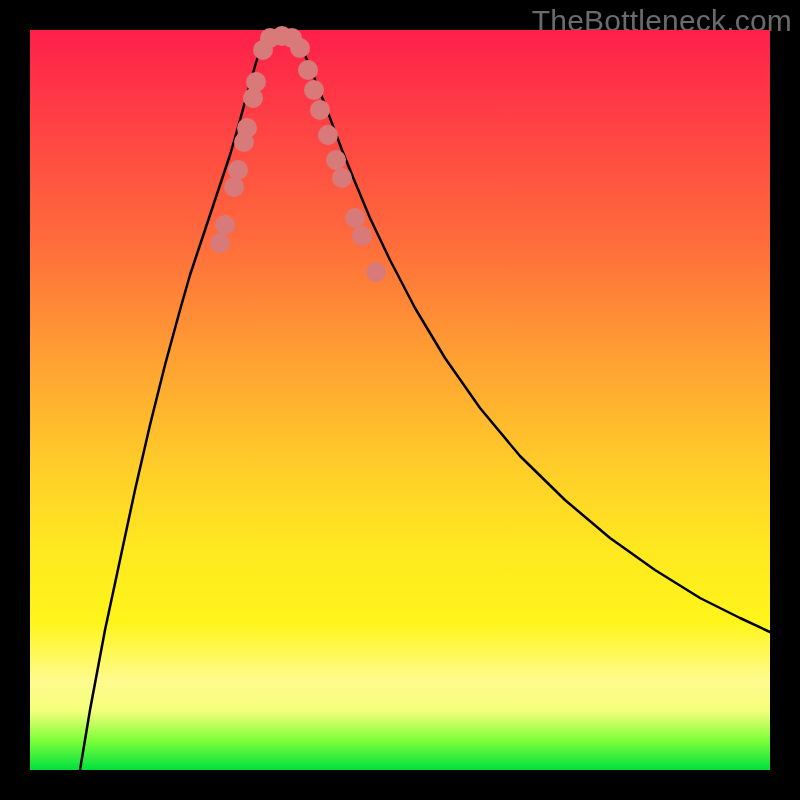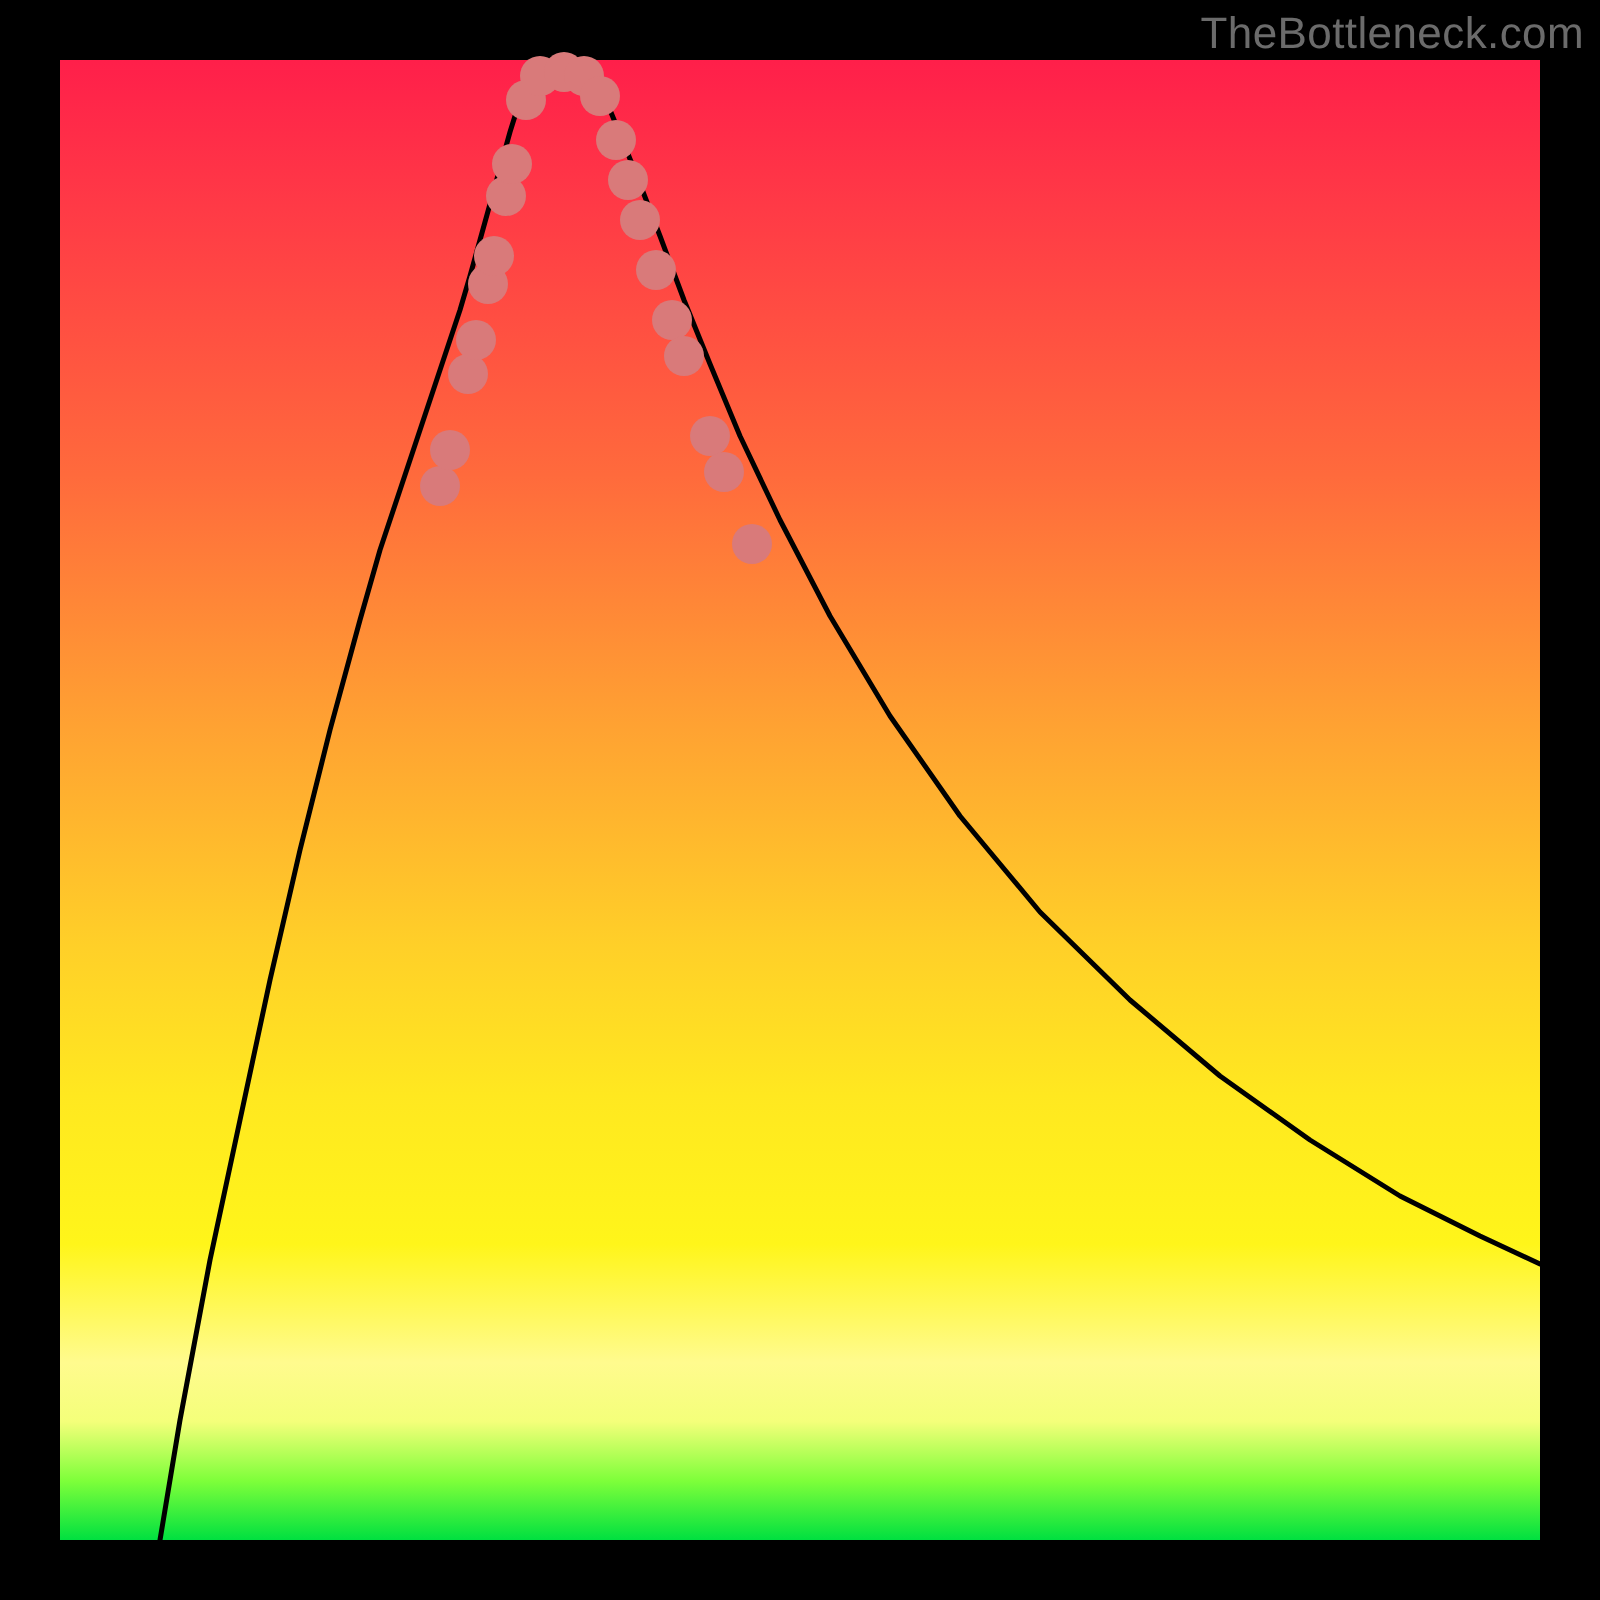--- a/index.html
+++ b/index.html
@@ -37,21 +37,21 @@
       #f4ff7a 92%,
       #7eff3a 96%,
       #00e040 100%
     );
   }
   .watermark {
     position: absolute;
     top: 4px;
     right: 8px;
     color: #6b6b6b;
-    font-size: 22px;
+    font-size: 30px;
     font-weight: 400;
     letter-spacing: 0.2px;
     user-select: none;
   }
   svg.overlay {
     position: absolute;
     left: 0;
     top: 0;
     width: 740px;
     height: 740px;

